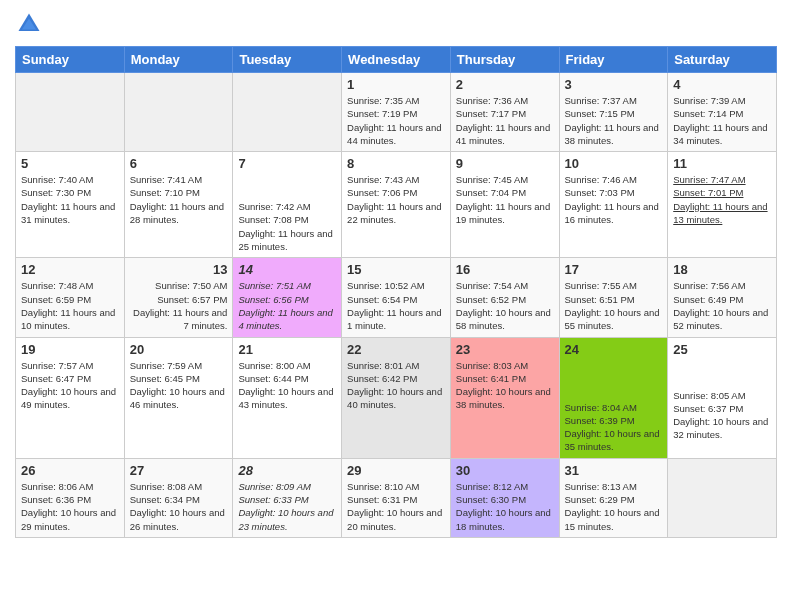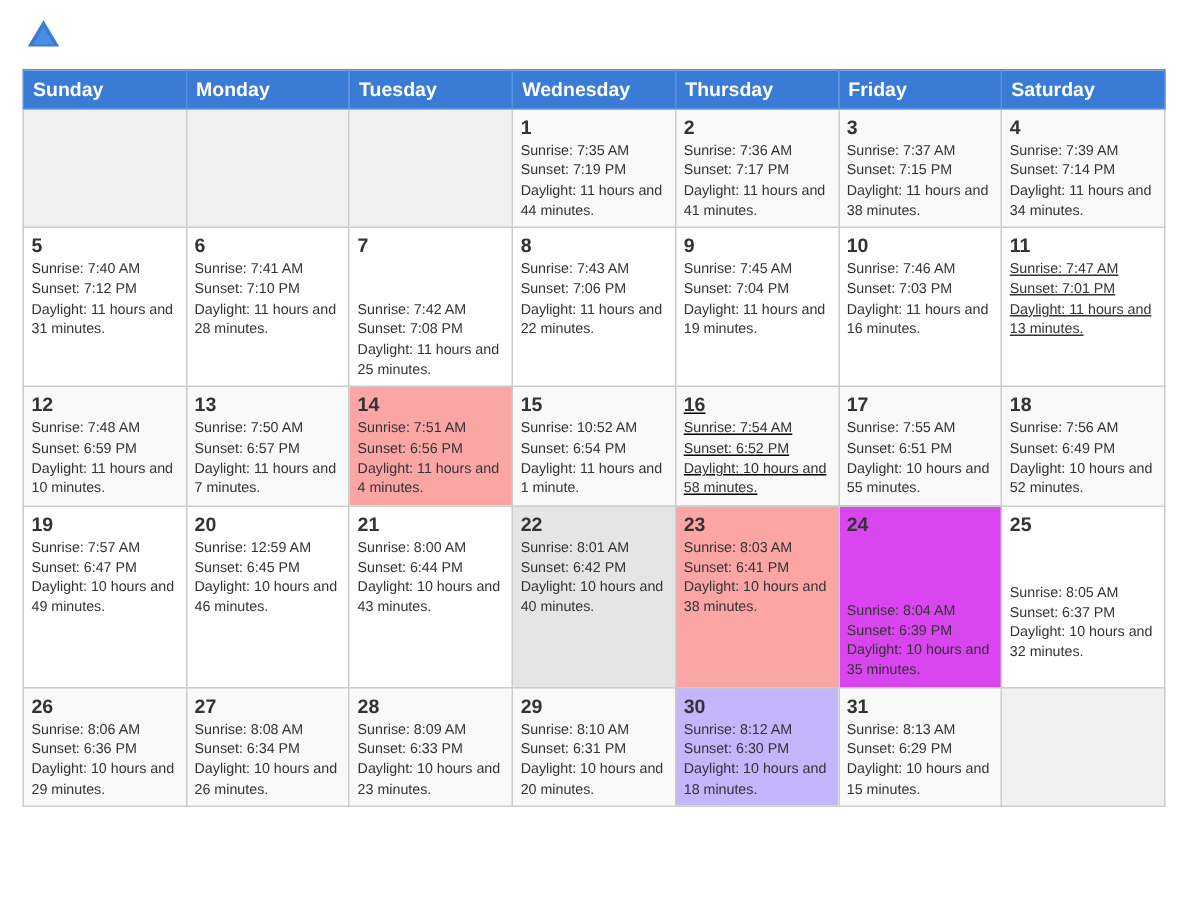--- a/index.html
+++ b/index.html
@@ -153,21 +153,21 @@
             <span class="day-num">4</span>
             <div class="day-info" style="white-space: pre-line;">Sunrise: 7:39 AM
 Sunset: 7:14 PM
 Daylight: 11 hours and 34 minutes.</div>
           </td>
         </tr>
         <tr>
           <td style="background: rgb(255, 255, 255);">
             <span class="day-num">5</span>
             <div class="day-info" style="white-space: pre-line;">Sunrise: 7:40 AM
-Sunset: 7:12 PM
+Sunset: 7:30 PM
 Daylight: 11 hours and 31 minutes.</div>
           </td>
           <td style="background: rgb(255, 255, 255);">
             <span class="day-num">6</span>
             <div class="day-info" style="white-space: pre-line;">Sunrise: 7:41 AM
 Sunset: 7:10 PM
 Daylight: 11 hours and 28 minutes.</div>
           </td>
           <td style="background: rgb(255, 255, 255);">
             <span class="day-num">7</span>
@@ -200,39 +200,39 @@
 Daylight: 11 hours and 13 minutes.</div>
           </td>
         </tr>
         <tr>
           <td style="background: rgb(249, 249, 249);">
             <span class="day-num">12</span>
             <div class="day-info" style="white-space: pre-line;">Sunrise: 7:48 AM
 Sunset: 6:59 PM
 Daylight: 11 hours and 10 minutes.</div>
           </td>
-          <td style="background: rgb(249, 249, 249);">
+          <td style="background: rgb(249, 249, 249); text-align: right;">
             <span class="day-num">13</span>
             <div class="day-info" style="white-space: pre-line;">Sunrise: 7:50 AM
 Sunset: 6:57 PM
 Daylight: 11 hours and 7 minutes.</div>
           </td>
-          <td style="background: #fca5a5;">
+          <td style="background: #f0abfc; font-style: italic;">
             <span class="day-num">14</span>
             <div class="day-info" style="white-space: pre-line;">Sunrise: 7:51 AM
 Sunset: 6:56 PM
 Daylight: 11 hours and 4 minutes.</div>
           </td>
           <td style="background: rgb(249, 249, 249);">
             <span class="day-num">15</span>
             <div class="day-info" style="white-space: pre-line;">Sunrise: 10:52 AM
 Sunset: 6:54 PM
 Daylight: 11 hours and 1 minute.</div>
           </td>
-          <td style="background: rgb(249, 249, 249); text-decoration: underline;">
+          <td style="background: rgb(249, 249, 249);">
             <span class="day-num">16</span>
             <div class="day-info" style="white-space: pre-line;">Sunrise: 7:54 AM
 Sunset: 6:52 PM
 Daylight: 10 hours and 58 minutes.</div>
           </td>
           <td style="background: rgb(249, 249, 249);">
             <span class="day-num">17</span>
             <div class="day-info" style="white-space: pre-line;">Sunrise: 7:55 AM
 Sunset: 6:51 PM
 Daylight: 10 hours and 55 minutes.</div>
@@ -246,21 +246,21 @@
         </tr>
         <tr>
           <td style="background: rgb(255, 255, 255);">
             <span class="day-num">19</span>
             <div class="day-info" style="white-space: pre-line;">Sunrise: 7:57 AM
 Sunset: 6:47 PM
 Daylight: 10 hours and 49 minutes.</div>
           </td>
           <td style="background: rgb(255, 255, 255);">
             <span class="day-num">20</span>
-            <div class="day-info" style="white-space: pre-line;">Sunrise: 12:59 AM
+            <div class="day-info" style="white-space: pre-line;">Sunrise: 7:59 AM
 Sunset: 6:45 PM
 Daylight: 10 hours and 46 minutes.</div>
           </td>
           <td style="background: rgb(255, 255, 255);">
             <span class="day-num">21</span>
             <div class="day-info" style="white-space: pre-line;">Sunrise: 8:00 AM
 Sunset: 6:44 PM
 Daylight: 10 hours and 43 minutes.</div>
           </td>
           <td style="background: #e5e5e5;">
@@ -268,21 +268,21 @@
             <div class="day-info" style="white-space: pre-line;">Sunrise: 8:01 AM
 Sunset: 6:42 PM
 Daylight: 10 hours and 40 minutes.</div>
           </td>
           <td style="background: #fca5a5;">
             <span class="day-num">23</span>
             <div class="day-info" style="white-space: pre-line;">Sunrise: 8:03 AM
 Sunset: 6:41 PM
 Daylight: 10 hours and 38 minutes.</div>
           </td>
-          <td style="background: #d946ef;">
+          <td style="background: #84cc16;">
             <span class="day-num">24</span>
             <div class="day-info" style="white-space: pre-line; margin-top: 44px;">Sunrise: 8:04 AM
 Sunset: 6:39 PM
 Daylight: 10 hours and 35 minutes.</div>
           </td>
           <td style="background: rgb(255, 255, 255);">
             <span class="day-num">25</span>
             <div class="day-info" style="white-space: pre-line; margin-top: 32px;">Sunrise: 8:05 AM
 Sunset: 6:37 PM
 Daylight: 10 hours and 32 minutes.</div>
@@ -294,21 +294,21 @@
             <div class="day-info" style="white-space: pre-line;">Sunrise: 8:06 AM
 Sunset: 6:36 PM
 Daylight: 10 hours and 29 minutes.</div>
           </td>
           <td style="background: rgb(249, 249, 249);">
             <span class="day-num">27</span>
             <div class="day-info" style="white-space: pre-line;">Sunrise: 8:08 AM
 Sunset: 6:34 PM
 Daylight: 10 hours and 26 minutes.</div>
           </td>
-          <td style="background: rgb(249, 249, 249);">
+          <td style="background: rgb(249, 249, 249); font-style: italic;">
             <span class="day-num">28</span>
             <div class="day-info" style="white-space: pre-line;">Sunrise: 8:09 AM
 Sunset: 6:33 PM
 Daylight: 10 hours and 23 minutes.</div>
           </td>
           <td style="background: rgb(249, 249, 249);">
             <span class="day-num">29</span>
             <div class="day-info" style="white-space: pre-line;">Sunrise: 8:10 AM
 Sunset: 6:31 PM
 Daylight: 10 hours and 20 minutes.</div>

